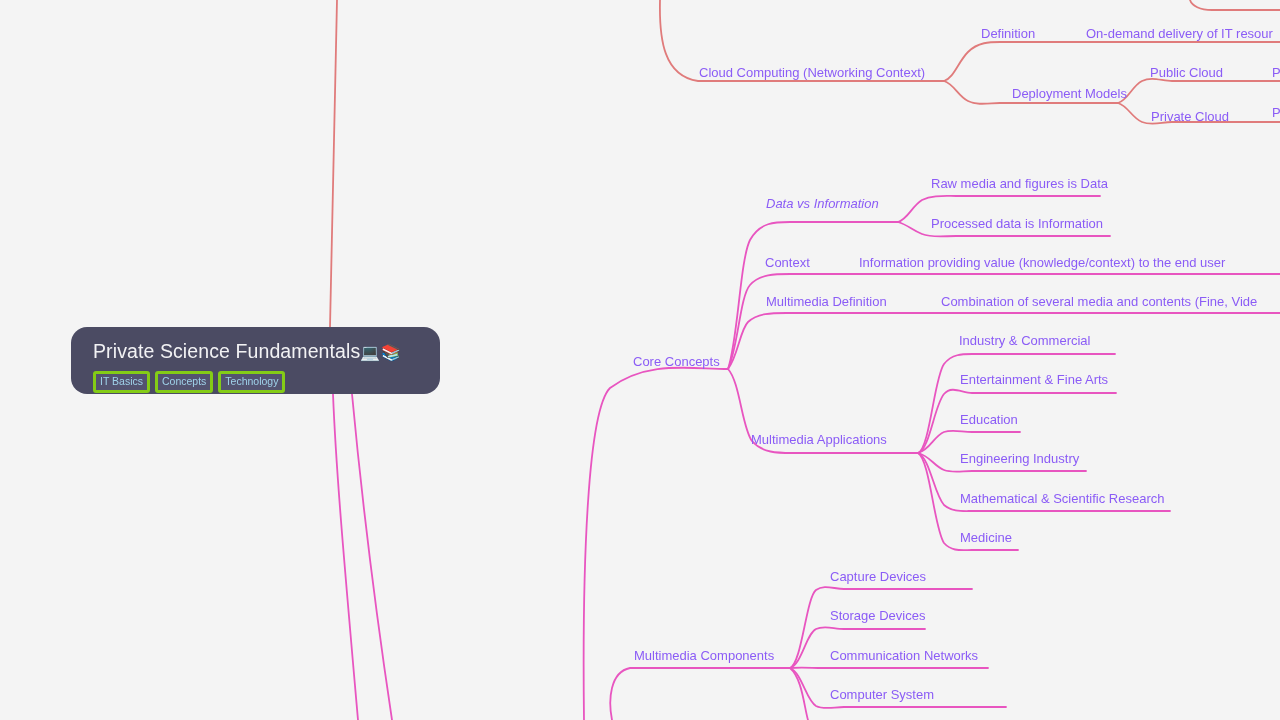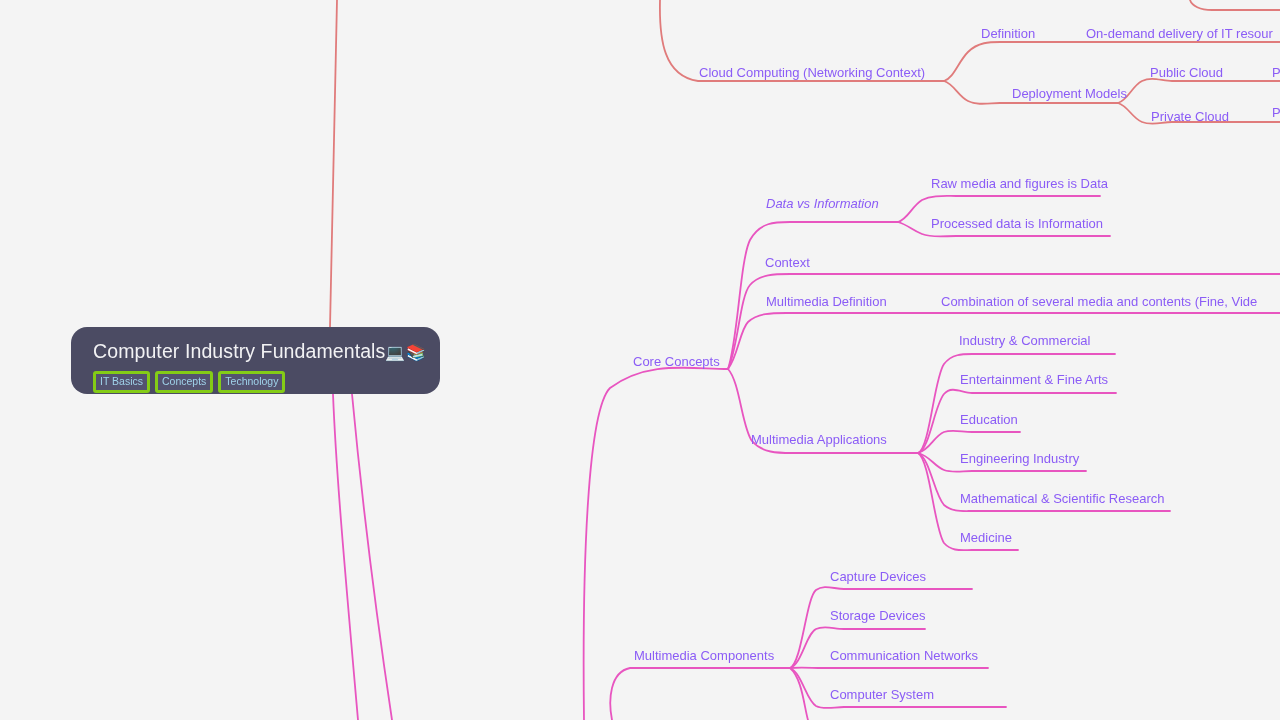--- a/index.html
+++ b/index.html
@@ -112,21 +112,21 @@
       <path stroke="#e855c0" d="M 790 668 C 802 664 806 634 816 629 C 824 625 834 629 844 629 L 925 629"></path>
       <path stroke="#e855c0" d="M 790 668 C 802 667 812 668 822 668 L 988 668"></path>
       <path stroke="#e855c0" d="M 790 668 C 802 673 806 700 816 706 C 824 710 834 707 844 707 L 1006 707"></path>
       <path stroke="#e855c0" d="M 790 668 C 802 678 804 706 808 720"></path>
 
     </g>
   </svg>
 
   <div class="root-node">
     <div class="root-title">
-      <span>Computer Industry Fundamentals</span><span class="root-emoji">💻📚</span>
+      <span>Private Science Fundamentals</span><span class="root-emoji">💻📚</span>
     </div>
     <div class="root-tags">
       <span class="root-tag">IT Basics</span>
       <span class="root-tag">Concepts</span>
       <span class="root-tag">Technology</span>
     </div>
   </div>
 
   <div class="node-label" style="left:699px; top:64px;">Cloud Computing (Networking Context)</div>
 
@@ -141,20 +141,21 @@
   <div class="node-label" style="left:1151px; top:108px;">Private Cloud</div>
   <div class="node-label" style="left:1272px; top:104px;">P</div>
 
   <div class="node-label" style="left:633px; top:353px;">Core Concepts</div>
 
   <div class="node-label" style="left:766px; top:195px;font-style:italic;">Data vs Information</div>
   <div class="node-label" style="left:931px; top:175px;">Raw media and figures is Data</div>
   <div class="node-label" style="left:931px; top:215px;">Processed data is Information</div>
 
   <div class="node-label" style="left:765px; top:254px;">Context</div>
+  <div class="node-label" style="left:859px; top:254px;">Information providing value (knowledge/context) to the end user</div>
 
   <div class="node-label" style="left:766px; top:293px;">Multimedia Definition</div>
   <div class="node-label" style="left:941px; top:293px;">Combination of several media and contents (Fine, Vide</div>
 
   <div class="node-label" style="left:751px; top:431px;">Multimedia Applications</div>
 
   <div class="node-label" style="left:959px; top:332px;">Industry &amp; Commercial</div>
   <div class="node-label" style="left:960px; top:371px;">Entertainment &amp; Fine Arts</div>
   <div class="node-label" style="left:960px; top:411px;">Education</div>
   <div class="node-label" style="left:960px; top:450px;">Engineering Industry</div>

